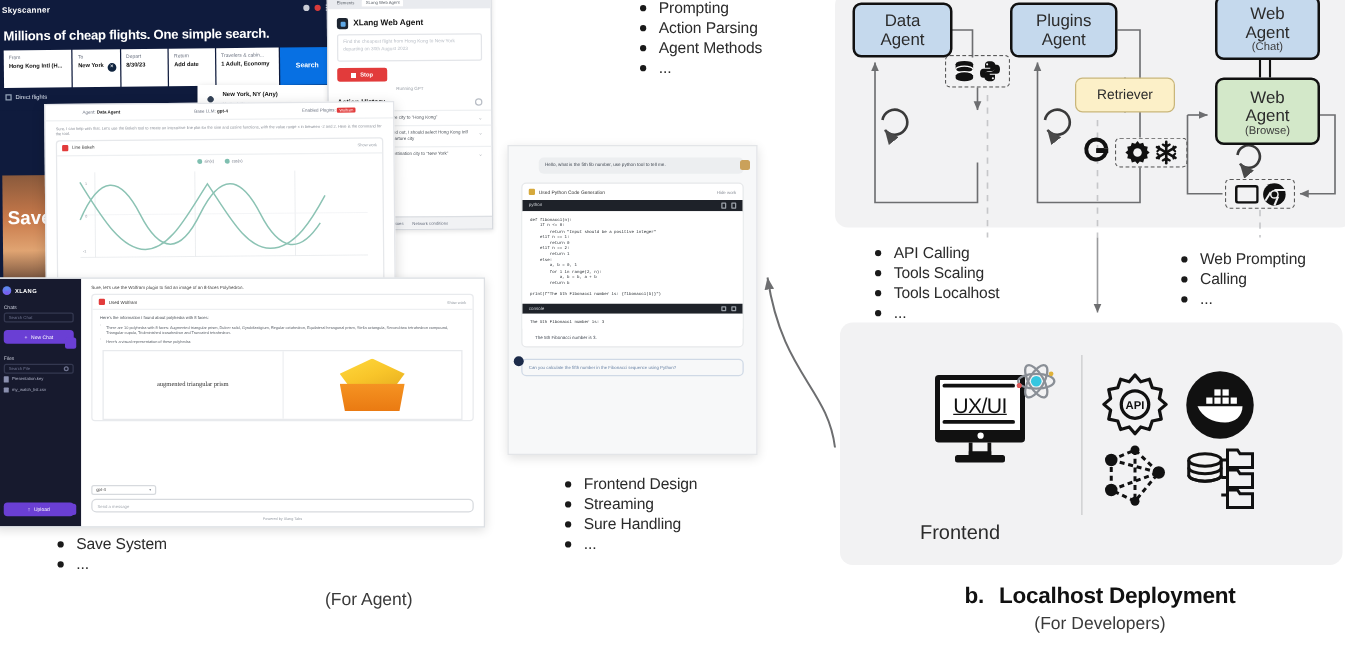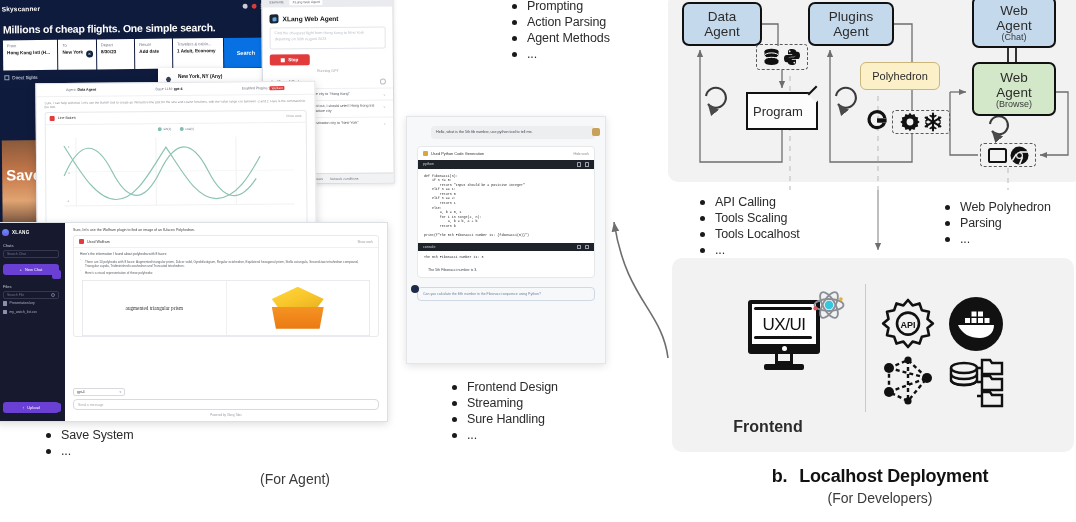--- a/index.html
+++ b/index.html
@@ -204,29 +204,29 @@
   .dashbox { position:absolute; border:1.8px dashed #5a5a5a; border-radius:4px;
              display:flex; align-items:center; justify-content:center; gap:3px; background:transparent; }
   #d-data { left:96px; top:44px; width:52px; height:26px; }
   #d-plug { left:232px; top:110px; width:58px; height:24px; }
   #d-web  { left:320px; top:143px; width:56px; height:24px; }
 
   svg.wires { position:absolute; left:0; top:0; width:416px; height:460px; overflow:visible; pointer-events:none; }
 
   
   .dep-split { position:absolute; left:205px; top:284px; width:1px; height:128px; background:#c9cacb; }
-  .dep-label { position:absolute; font-size:16px; color:#2b2b2b; text-align:center; width:160px;font-weight:bold; }
+  .dep-label { position:absolute; font-size:16px; color:#2b2b2b; text-align:center; width:160px; }
   #lab-front { left:28px; top:418px; }
   #lab-back  { left:222px; top:418px; }
 
   .monitor { position:absolute; left:88px; top:300px; width:72px; height:72px; }
   .mon-scr { position:absolute; left:0; top:0; width:72px; height:50px; border:4px solid #111; border-radius:3px; background:#fff; }
   .mon-line { position:absolute; left:6px; height:2.5px; background:#111; border-radius:2px; }
   .mon-txt { position:absolute; left:0; right:0; top:15px; text-align:center; font-size:17px; color:#111;
-             font-family:"Liberation Sans", sans-serif; letter-spacing:-.5px; }
+             font-family:"Liberation Sans", sans-serif; letter-spacing:-.5px;text-decoration:underline; }
   .mon-base { position:absolute; left:0; top:44px; width:72px; height:10px; background:#111; border-radius:0 0 3px 3px; }
   .mon-dot { position:absolute; left:33.5px; top:46px; width:5px; height:5px; border-radius:50%; background:#fff; }
   .mon-neck { position:absolute; left:27px; top:54px; width:18px; height:10px; border:3px solid #111; border-top:none; }
   .mon-foot { position:absolute; left:16px; top:64px; width:40px; height:6px; background:#111; border-radius:2px; }
 
   .atom { position:absolute; left:152px; top:288px; width:34px; height:34px; }
 
   .capt { position:absolute; text-align:center; }
   .capt .line1 { font-size:18px; font-weight:bold; color:#111; letter-spacing:-.2px; }
   .capt .line1 .ltr { margin-right:22px; }
@@ -573,25 +573,25 @@
         <span class="bdot"></span>
         <span class="btxt">...</span>
       </li>
   </ul>
 </div>
 
 <div class="blist" id="b-browser" style="left:945px; top:200px;">
   <ul>
     <li>
         <span class="bdot"></span>
-        <span class="btxt">Web Polyhedron</span>
-      </li>
-    <li>
-        <span class="bdot"></span>
-        <span class="btxt">Parsing</span>
+        <span class="btxt">Web Prompting</span>
+      </li>
+    <li>
+        <span class="bdot"></span>
+        <span class="btxt">Calling</span>
       </li>
     <li>
         <span class="bdot"></span>
         <span class="btxt">...</span>
       </li>
   </ul>
 </div>
 
 <div id="right">
   <div class="panel" id="panel-top"></div>
@@ -637,27 +637,23 @@
   </div>
   <div class="nodebox" id="n-webc">
     <div class="l1">Web<br>Agent</div>
     <div class="l2">(Chat)</div>
   </div>
   <div class="nodebox" id="n-webb">
     <div class="l1">Web<br>Agent</div>
     <div class="l2">(Browse)</div>
   </div>
   <div class="nodebox" id="n-retr">
-    <div class="l1">Polyhedron</div>
-  </div>
-
-  <div class="program">
-    <div class="l1">Program</div>
-    <div class="fold"></div>
-  </div>
+    <div class="l1">Retriever</div>
+  </div>
+
 
   <div class="dashbox" id="d-data">
     <svg width="17" height="18" viewBox="0 0 17 18">
       <ellipse cx="8.5" cy="3.4" rx="7" ry="2.7" fill="#111"></ellipse>
       <path d="M1.5,3.4 v4 a7,2.7 0 0,0 14,0 v-4" fill="#111"></path>
       <ellipse cx="8.5" cy="7.6" rx="7" ry="2.7" fill="#111" stroke="#fff" stroke-width="1"></ellipse>
       <ellipse cx="8.5" cy="12" rx="7" ry="2.7" fill="#111" stroke="#fff" stroke-width="1"></ellipse>
       <path d="M1.5,12 v2.3 a7,2.7 0 0,0 14,0 v-2.3" fill="#111"></path>
     </svg>
     <svg width="18" height="18" viewBox="0 0 18 18">

